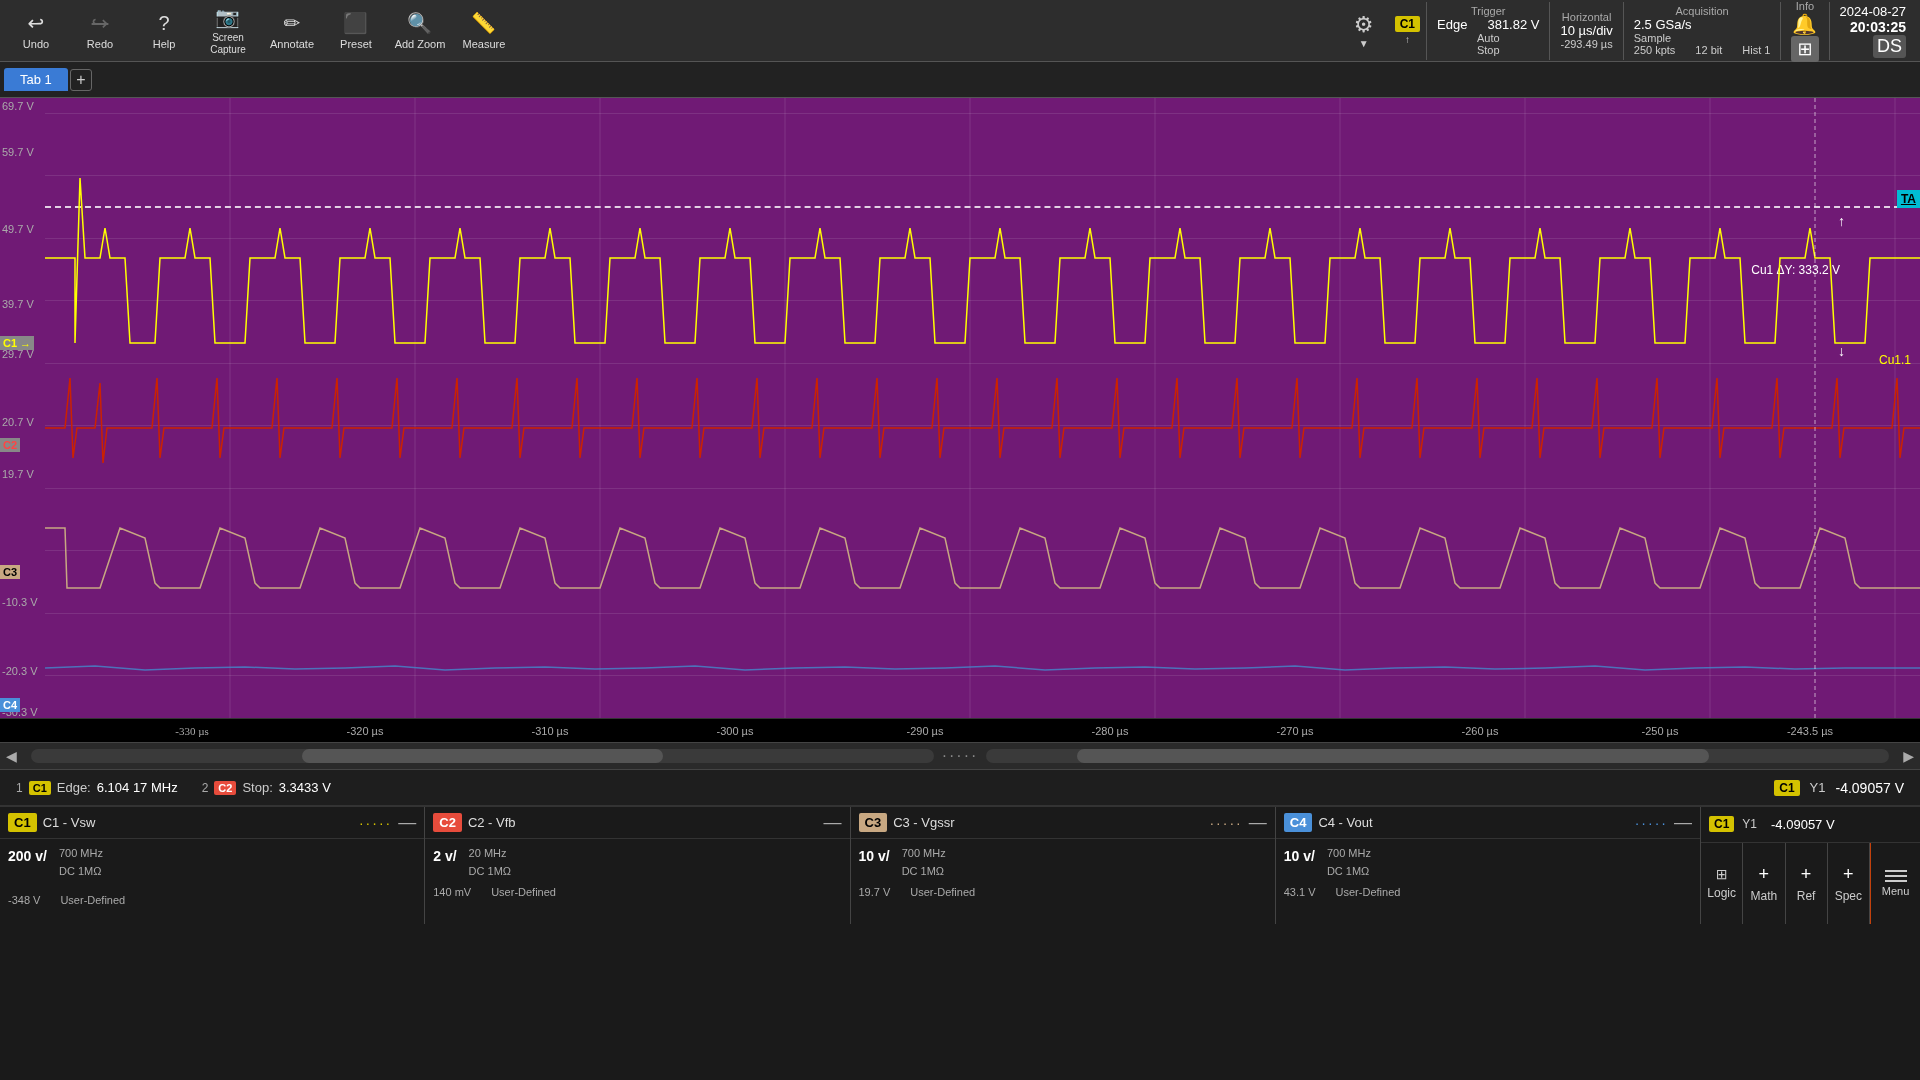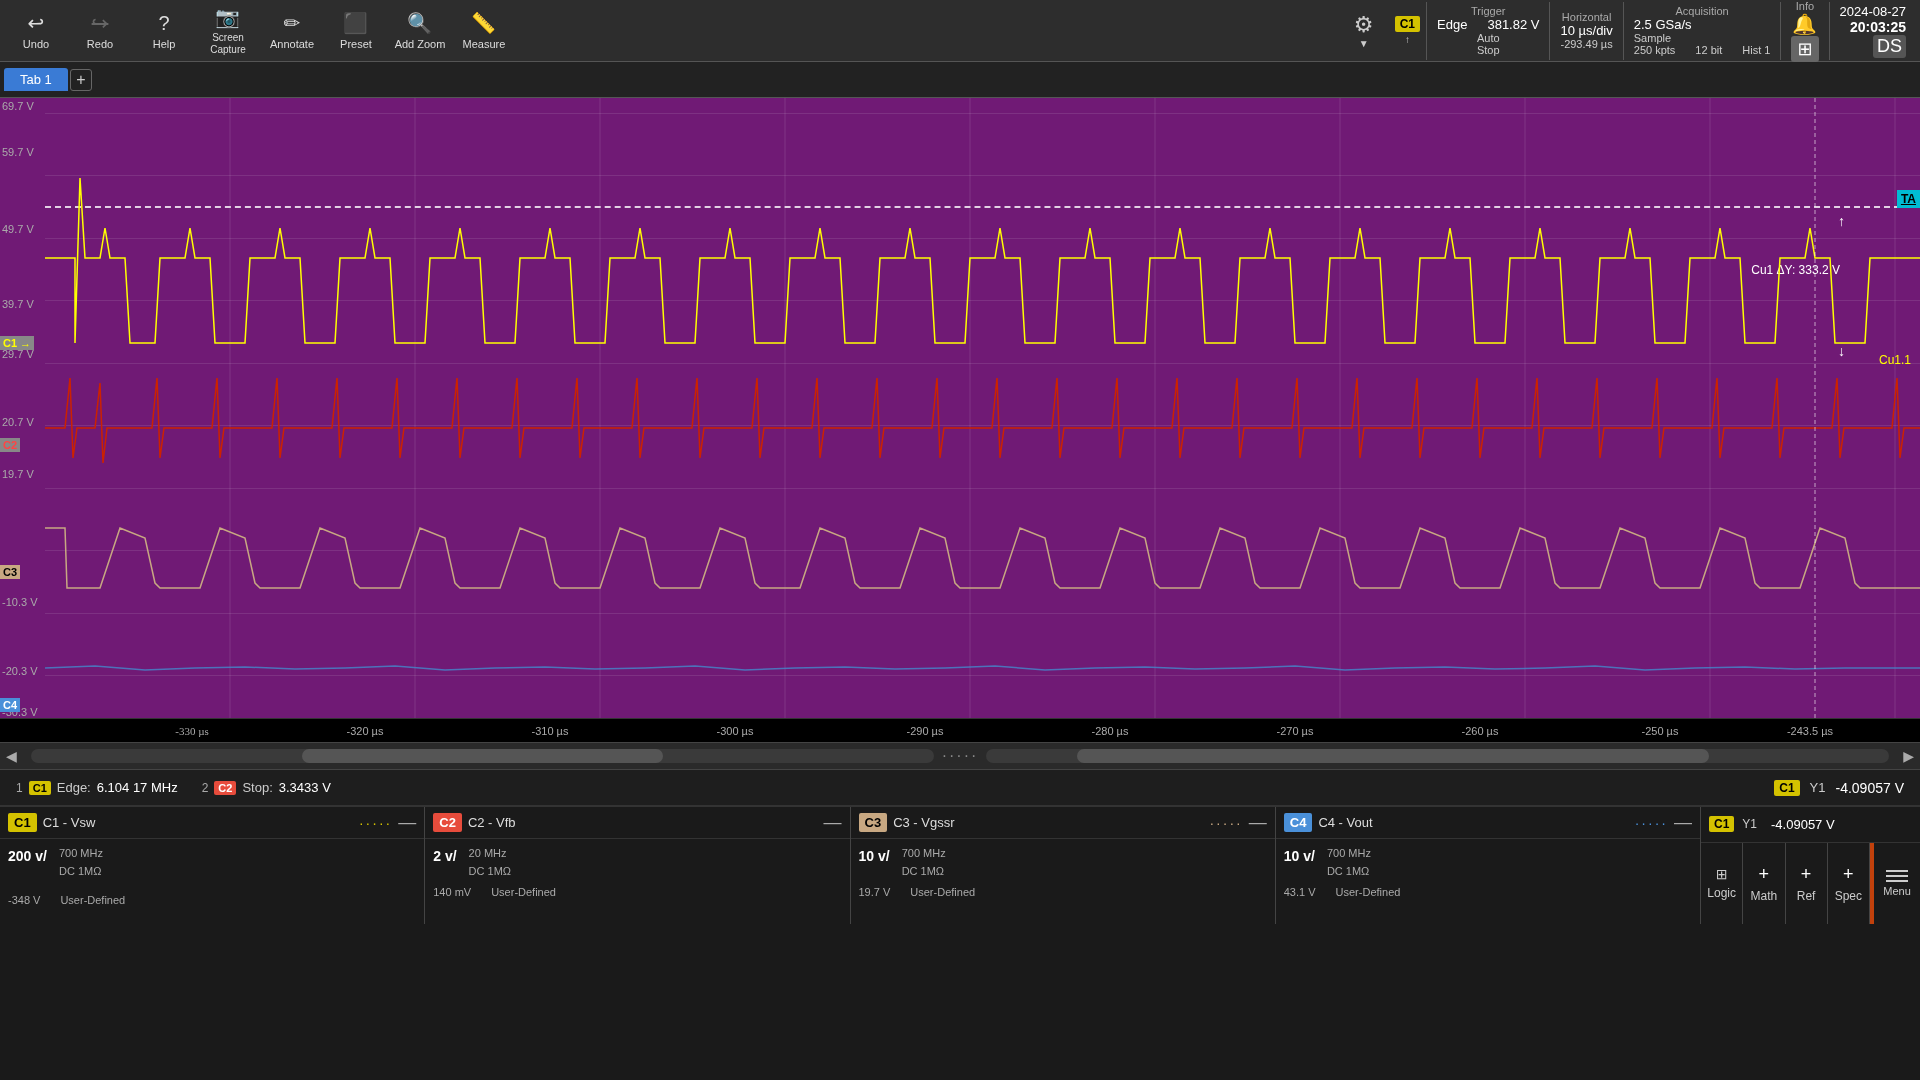--- a/index.html
+++ b/index.html
@@ -197,21 +197,21 @@
     .right-btn {
       flex: 1; display: flex; flex-direction: column; align-items: center;
       justify-content: center; gap: 4px; cursor: pointer; color: #ccc;
       font-size: 12px; border-right: 1px solid #444;
     }
     .right-btn:last-child { border-right: none; }
     .right-btn .plus { font-size: 18px; color: #fff; }
     .menu-btn {
       display: flex; flex-direction: column; align-items: center;
       justify-content: center; cursor: pointer; padding: 4px 8px;
-      color: #ccc; font-size: 12px; border-left: 4px solid #c2410c;
+      color: #ccc; font-size: 12px; border-left: 1px solid #c2410c;
       min-width: 50px;
     }
     .menu-lines { display: flex; flex-direction: column; gap: 3px; }
     .menu-line { width: 22px; height: 2px; background: #ccc; }
 
     
     #waveform-svg { position: absolute; top: 0; left: 45px; width: calc(1920px - 45px); height: 100%; }
   </style>
 </head>
 <body>

